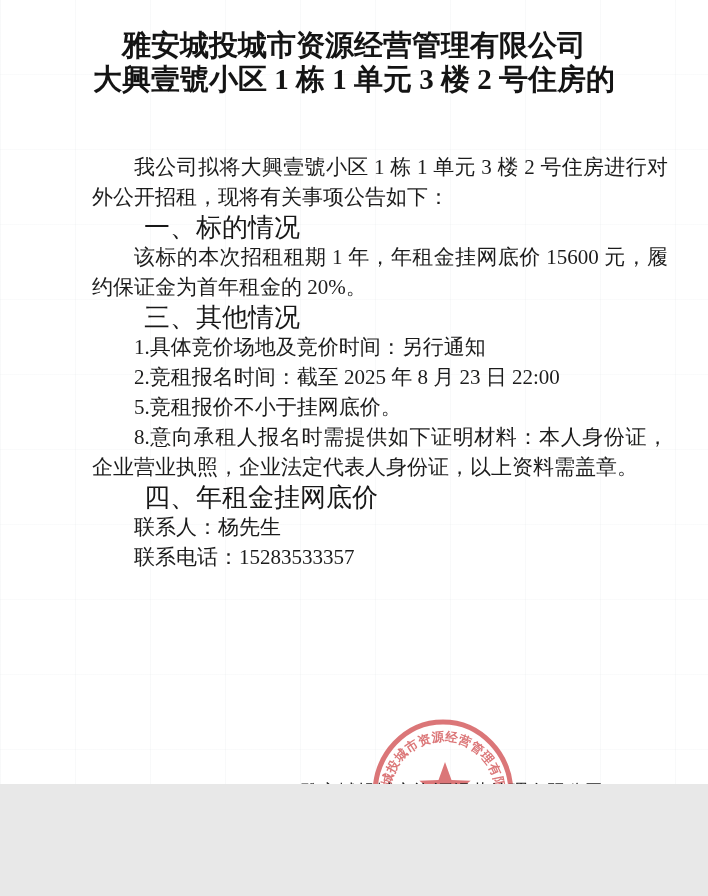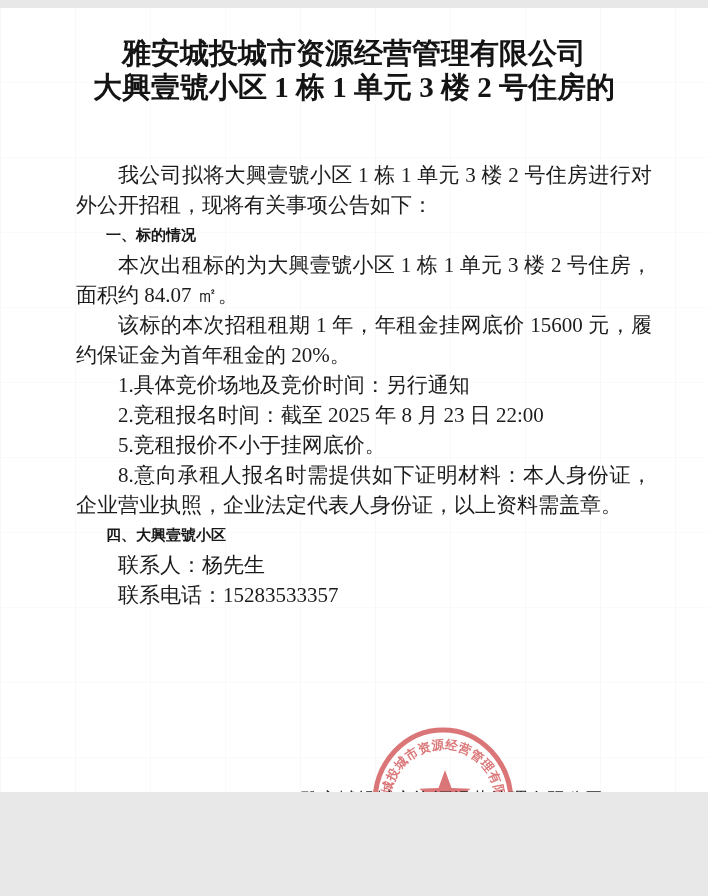--- a/index.html
+++ b/index.html
@@ -1,55 +1,55 @@
 <!DOCTYPE html>
 <html><head>
 <meta charset="utf-8">
 <style>
   html,body { margin:0; padding:0; background:#e8e8e8; }
   .page {
     position:relative;
     width:708px; height:784px;
-    margin:8px auto;
+    margin:0 auto;
     background:#ffffff;
     background-image:
       linear-gradient(90deg, rgba(190,198,205,0.10) 1px, transparent 1px),
       linear-gradient(0deg, rgba(190,198,205,0.08) 1px, transparent 1px);
     background-size:75px 75px;
     font-family:"Liberation Serif","DejaVu Serif",serif;
     color:#1c1c1c;
     overflow:hidden;
   }
   .title {
     margin:28px 40px 0 40px;
     text-align:center;
     font-size:29px;
     line-height:34px;
     font-weight:bold;
     color:#141414;
   }
   .title-line { white-space:nowrap; }
   .content {
     position:absolute;
-    left:76px; top:152px;
+    left:92px; top:152px;
     width:576px;
     font-size:21px;
     line-height:30px;
     text-align:justify;
   }
   .para {
     margin:0;
     text-indent:2em;
   }
   .heading {
     margin:0;
-    font-size:15px;
+    font-size:26px;
     line-height:30px;
     text-indent:2em;
-    font-weight:bold;
+    font-weight:normal;
     font-family:"Liberation Sans","DejaVu Sans",sans-serif;
     color:#181818;
   }
   .signature-company {
     position:absolute;
     top:779px; left:452px;
     transform:translateX(-50%);
     white-space:nowrap;
     font-size:19px;
     color:#222;
@@ -83,30 +83,30 @@
 
   <h1 class="title">
     <div class="title-line">雅安城投城市资源经营管理有限公司</div>
     <div class="title-line">大興壹號小区 1 栋 1 单元 3 楼 2 号住房的</div>
   </h1>
 
   <div class="content">
     <p class="para">我公司拟将大興壹號小区 1 栋 1 单元 3 楼 2 号住房进行对外公开招租，现将有关事项公告如下：</p>
 
     <h2 class="heading">一、标的情况</h2>
-    <p class="para">本次出租标的为大興壹號小区 1 栋 1 单元 3 楼 2 号住房，面积约 84.07 ㎡。</p>
 
     <p class="para">该标的本次招租租期 1 年，年租金挂网底价 15600 元，履约保证金为首年租金的 20%。</p>
 
+    <h2 class="heading">三、其他情况</h2>
     <p class="para">1.具体竞价场地及竞价时间：另行通知</p>
     <p class="para">2.竞租报名时间：截至 2025 年 8 月 23 日 22:00</p>
     <p class="para">5.竞租报价不小于挂网底价。</p>
     <p class="para">8.意向承租人报名时需提供如下证明材料：本人身份证，企业营业执照，企业法定代表人身份证，以上资料需盖章。</p>
 
-    <h2 class="heading">四、大興壹號小区</h2>
+    <h2 class="heading">四、年租金挂网底价</h2>
     <p class="para">联系人：杨先生</p>
     <p class="para">联系电话：15283533357</p>
   </div>
 
   <svg class="seal" viewBox="0 0 146 152" xmlns="http://www.w3.org/2000/svg">
     <defs>
       <path id="ringTextPath" d="M 23.2 94.1 A 53 53 0 1 1 122.8 94.1" fill="none"></path>
       <path id="serialPath" d="M 26.3 108.7 A 57 57 0 0 0 119.7 108.7" fill="none"></path>
     </defs>
     <ellipse cx="73" cy="76" rx="68" ry="72" fill="none" stroke-width="5" stroke="#d4595b"></ellipse>

